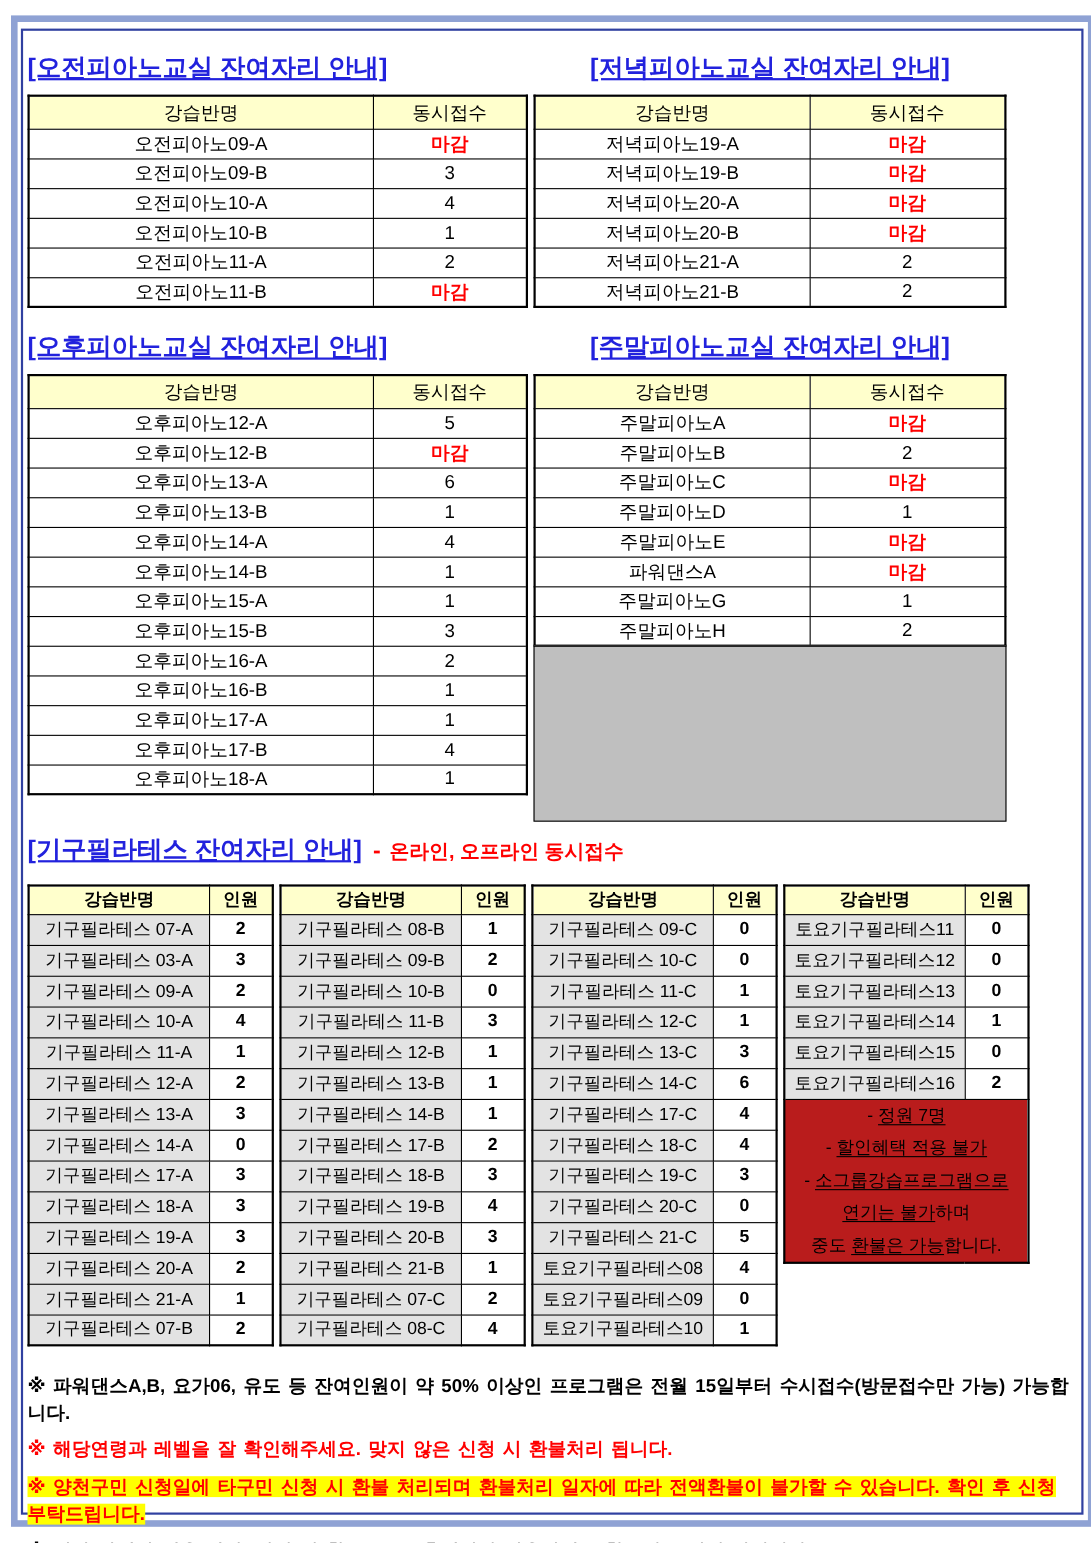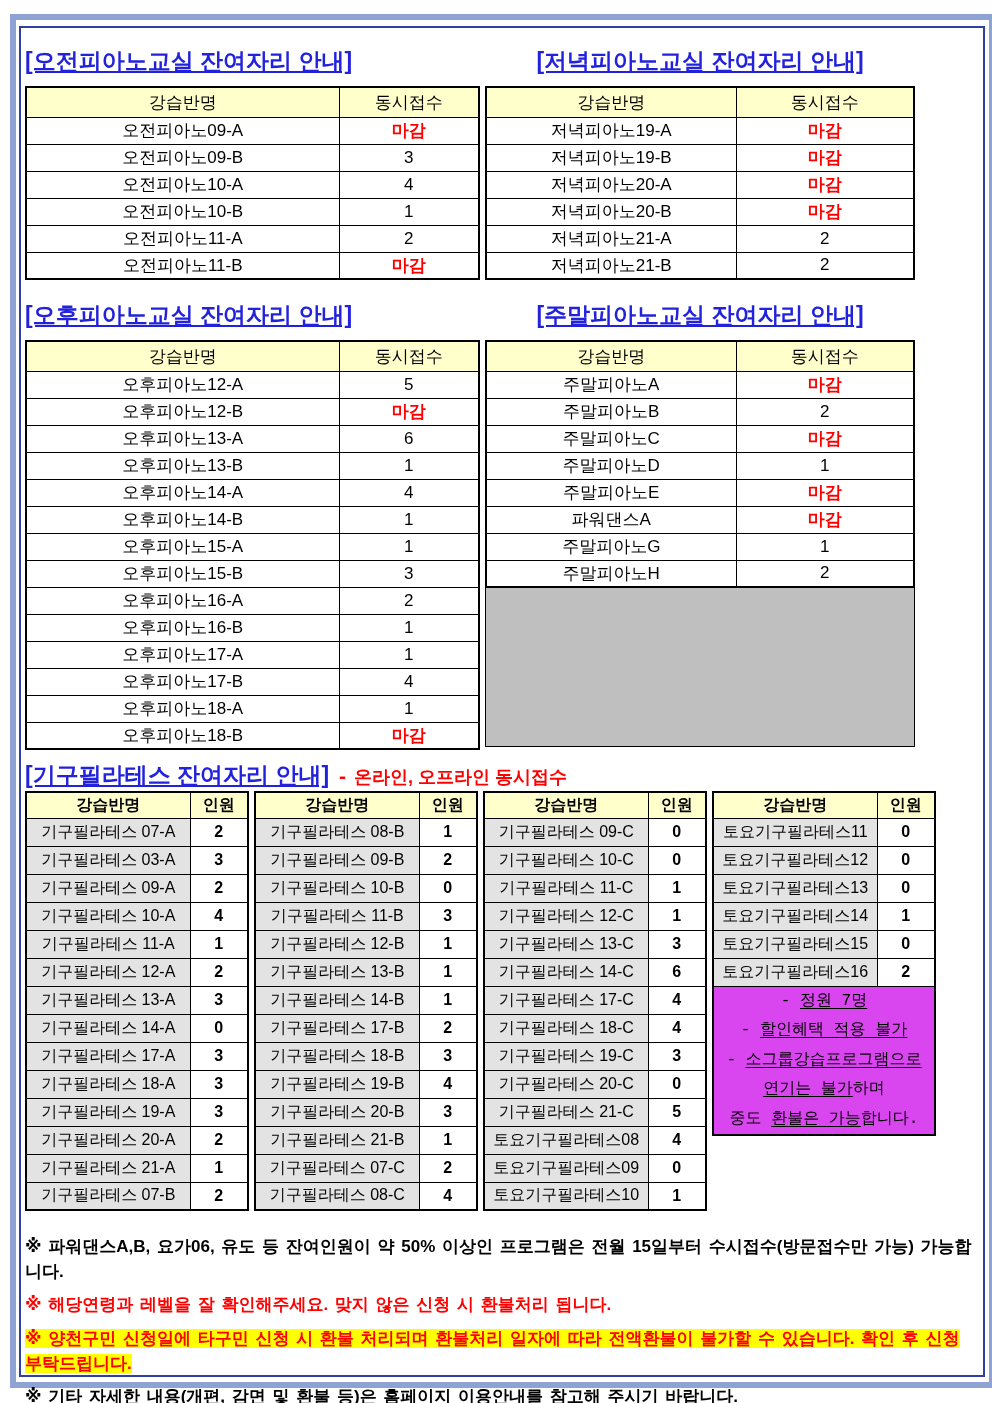--- a/index.html
+++ b/index.html
@@ -31,32 +31,32 @@
   table.piano th { background:#ffffcc; height:30px; font-weight:400; }
   table.piano-l { width:455px; } table.piano-l th.name { width:313px; }
   table.piano-r { width:430px; } table.piano-r th.name { width:250px; }
   td.closed { color:#ff0000; font-weight:700; }
 
   .gray-filler { width:430px; height:160px; background:#bfbfbf; border:1px solid #000; margin-top:-1px; }
 
   .section2 { margin-top:20px; }
 
   
-  .pilates-title-row { margin-top:10px; margin-bottom:0; white-space:nowrap; }
+  .pilates-title-row { margin-top:10px; margin-bottom:16px; white-space:nowrap; }
   .pilates-title-row .dash { color:#ff0000; font-size:21px; font-weight:700; margin:0 8px 0 10px; }
   .pilates-title-row .subtitle { color:#ff0000; font-size:18px; font-weight:700; }
   .pilates-row { display:flex; align-items:flex-start; }
   table.pilates { width:224px; border:2px solid #000; margin-right:5px; }
   table.pilates th, table.pilates td { border:1px solid #000; text-align:center; vertical-align:middle;
       font-size:16px; padding:0; height:28px; overflow:hidden; white-space:nowrap; }
   table.pilates th { background:#ffffcc; font-weight:700; height:26px; }
   table.pilates th.name { width:164px; }
   table.pilates td.name { background:#e3e3e3; }
   table.pilates td.val { font-weight:700; }
-  td.notebox { height:224px; background:#d946ef; font-size:16px; line-height:1.85; white-space:normal;font-family:Liberation Mono, monospace; }
+  td.notebox { height:224px; background:#b91c1c; font-size:16px; line-height:1.85; white-space:normal; }
   td.notebox .u, .u { text-decoration:underline; text-underline-offset:3px; }
 
   
   .footnotes { margin-top:24px; width:950px; }
   .fn { font-size:17px; font-weight:700; line-height:1.45; margin-bottom:9px; word-spacing:2px; }
   .fn.red { color:#ff0000; }
   .fn.hl span { background:#ffff00; }
 </style>
 </head>
 <body>
@@ -204,24 +204,20 @@
               <td class="val">1</td>
             </tr>
             <tr>
               <td class="name">오후피아노17-B</td>
               <td class="val">4</td>
             </tr>
             <tr>
               <td class="name">오후피아노18-A</td>
               <td class="val">1</td>
             </tr>
-            <tr>
-              <td class="name">오후피아노18-B</td>
-              <td class="val closed">마감</td>
-            </tr>
           </tbody>
       </table>
       <div class="rcol">
         <table class="piano piano-r">
           <thead>
             <tr>
               <th class="name">강습반명</th>
               <th class="val">동시접수</th>
             </tr>
           </thead>

